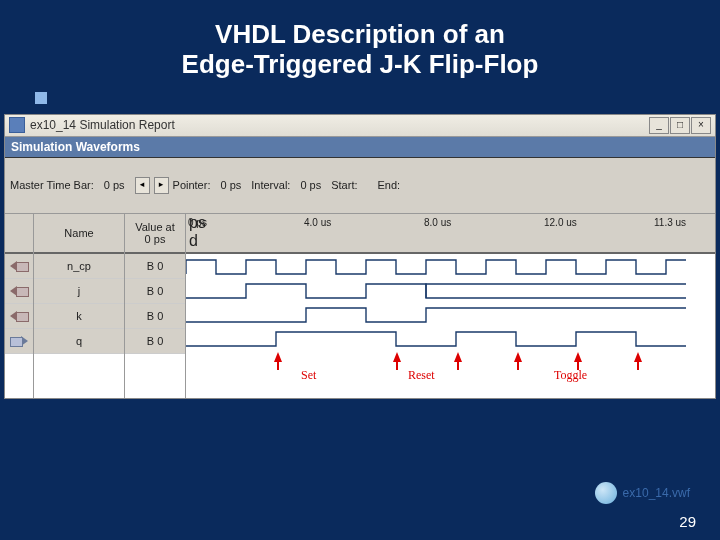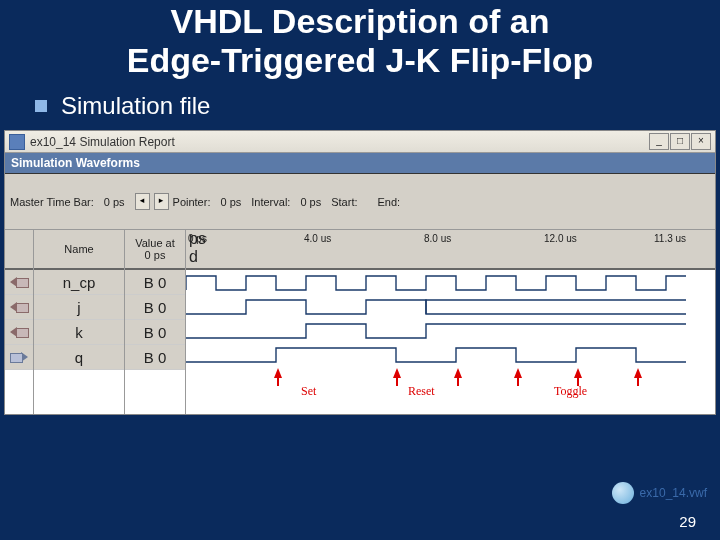--- a/index.html
+++ b/index.html
@@ -1,16 +1,16 @@
 <!DOCTYPE html>
 <html><head>
 <meta charset="utf-8">
 <style>
 body{margin:0;width:720px;height:540px;background:#0a2a5c;font-family:Arial,Helvetica,sans-serif;position:relative;overflow:hidden}
-.slide-title{color:#fff;font-size:34px;font-weight:bold;text-align:center;padding:2px 20px 8px;line-height:1.15}
+.slide-title{color:#fff;font-size:26px;font-weight:bold;text-align:center;padding:20px 20px 8px;line-height:1.15}
 .subtitle-row{display:flex;align-items:center;padding:4px 35px 10px}
 .bullet{width:12px;height:12px;background:#8fb8e8;margin-right:14px}
 .subtitle{color:#fff;font-size:24px}
 .sim-window{margin:0 4px;background:#d4d0c8;border:1px solid #888;box-shadow:inset 1px 1px 0 #fff}
 .titlebar{display:flex;align-items:center;background:linear-gradient(#f0ede4,#e0ddd4);padding:2px 4px;font-size:12px;border-bottom:1px solid #999}
 .titlebar .icon{width:14px;height:14px;background:#5a7fba;margin-right:5px;border:1px solid #3a5f9a}
 .titlebar .title{flex:1;color:#333}
 .win-btns{display:flex;gap:1px}
 .win-btn{width:18px;height:15px;background:#e8e4da;border:1px solid #888;font-size:10px;text-align:center;line-height:13px;color:#222}
 .band{background:#5b7aa8;color:#fff;font-size:12px;font-weight:bold;padding:3px 6px;border-bottom:1px solid #333}
@@ -18,52 +18,51 @@
 .toolbar .lbl{color:#222}
 .toolbar .val{color:#222;padding:0 6px}
 .toolbar .btn{width:13px;height:15px;background:#e8e4da;border:1px solid #888;font-size:9px;text-align:center;line-height:13px}
 .wf-area{display:flex;background:#fff}
 .col{border-right:1px solid #999}
 .col-head{height:38px;border-bottom:2px solid #666;font-size:11px;display:flex;flex-direction:column;justify-content:center;align-items:center;background:#d4d0c8;color:#222}
 .icon-col{width:28px}
 .name-col{width:90px}
 .val-col{width:60px}
 .wf-col{flex:1;position:relative}
-.sig-row{height:24px;border-bottom:1px solid #ccc;font-size:15px;display:flex;align-items:center;justify-content:center;color:#222}
+.sig-row{height:24px;border-bottom:1px solid #ccc;font-size:11px;display:flex;align-items:center;justify-content:center;color:#222}
 .icon-col .sig-row{background:#d4d0c8}
 .name-col .sig-row{background:#d4d0c8;justify-content:center}
 .val-col .sig-row{background:#d4d0c8;justify-content:center}
 .pin-icon{width:18px;height:10px;position:relative}
 .pin-icon::before{content:"";position:absolute;left:0;top:0;width:0;height:0;border-top:5px solid transparent;border-bottom:5px solid transparent;border-right:7px solid #8a6a6a}
 .pin-icon::after{content:"";position:absolute;left:6px;top:1px;width:11px;height:8px;background:#c8b8b8;border:1px solid #8a6a6a}
 .out-icon::before{border-right:none;border-left:7px solid #6a7a9a;left:11px}
 .out-icon::after{background:#b8c0d8;border-color:#6a7a9a;left:0}
 .ruler{height:38px;border-bottom:2px solid #666;background:#d4d0c8;position:relative;font-size:10px;color:#222}
 .ruler .tick{position:absolute;top:3px}
 .ruler-sub{position:absolute;bottom:2px;left:3px;font-size:16px}
 .wave-svg{display:block}
 .annot{position:absolute;font-size:12px;color:#d00;font-family:'Times New Roman',serif}
 .arrow-up{position:absolute;width:0;height:0;border-left:4px solid transparent;border-right:4px solid transparent;border-bottom:10px solid #d00}
 .arrow-up::after{content:"";position:absolute;left:-1px;top:9px;width:2px;height:9px;background:#d00}
 .footer{position:absolute;bottom:10px;right:24px;color:#fff;font-size:15px}
-.file-row{position:absolute;right:13px;bottom:36px;display:flex;align-items:center;gap:6px;font-size:12px;color:#3a6aaa}
+.file-row{position:absolute;right:30px;bottom:36px;display:flex;align-items:center;gap:6px;font-size:12px;color:#3a6aaa}
 .file-icon{width:22px;height:22px;border-radius:50%;background:radial-gradient(circle at 35% 35%,#cde6f7,#6bb0dd)}
 .wf-bottom{height:48px;background:#fff;border-top:0;position:relative}
 </style>
 </head>
 <body>
 
 <div class="slide-title">
   <span>VHDL Description of an</span><br>
   <span>Edge-Triggered J-K Flip-Flop</span>
 </div>
 
 <div class="subtitle-row">
   <div class="bullet"></div>
-  <div class="subtitle">Simulation file</div>
 </div>
 
 <div class="sim-window">
   <div class="titlebar">
     <div class="icon"></div>
     <div class="title">ex10_14 Simulation Report</div>
     <div class="win-btns">
       <div class="win-btn">_</div>
       <div class="win-btn">□</div>
       <div class="win-btn">×</div>

